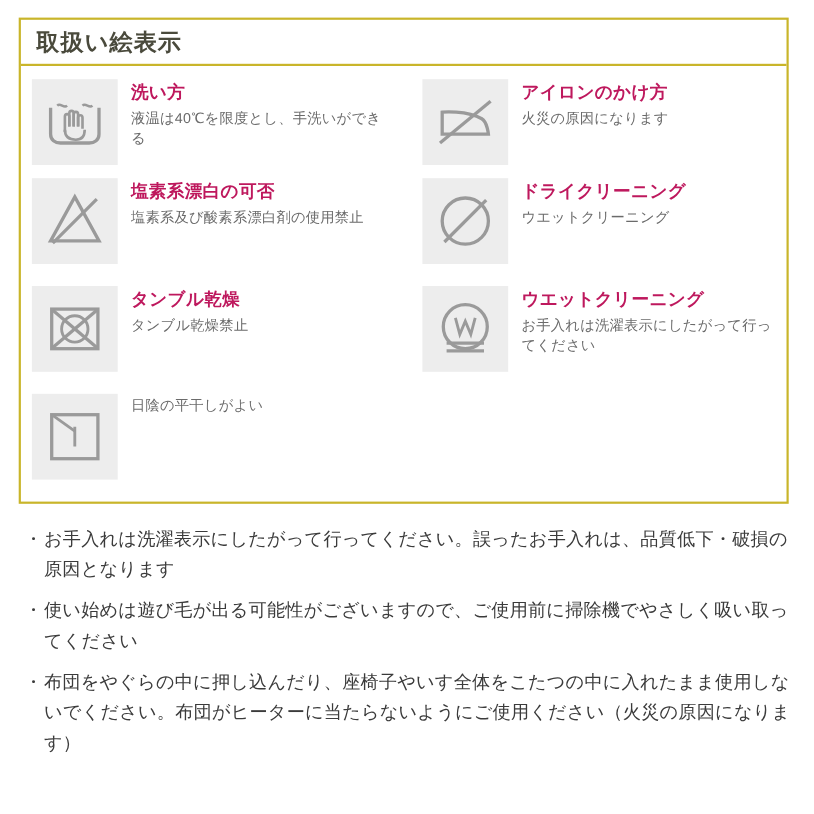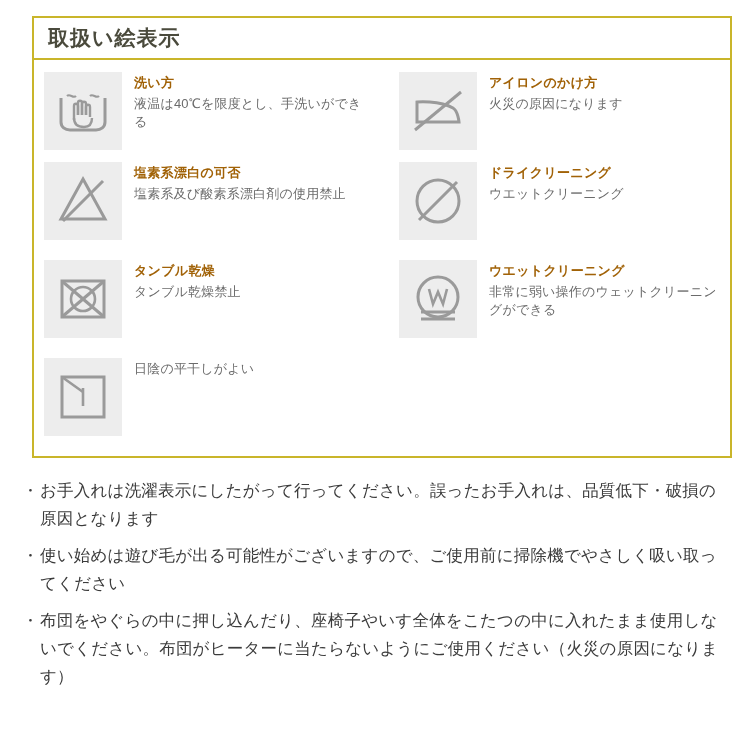--- a/index.html
+++ b/index.html
@@ -18,21 +18,21 @@
     position: relative;
     width: 740px;
     height: 740px;
     box-sizing: border-box;
     padding: 0;
   }
 
   
   .care-section {
     position: absolute;
-    left: 32px;
+    left: 17px;
     top: 16px;
     width: 700px;
     height: 442px;
     box-sizing: border-box;
     border: 2px solid #c9b52a;
     background: #ffffff;
   }
   .care-title-bar {
     height: 42px;
     box-sizing: border-box;
@@ -68,23 +68,23 @@
     background: #ededed;
     margin-right: 12px;
     display: flex;
     align-items: center;
     justify-content: center;
   }
   .care-text {
     padding-top: 2px;
   }
   .care-label {
-    font-size: 13px;
+    font-size: 16px;
     font-weight: bold;
-    color: #a16207;
+    color: #be185d;
     line-height: 1.35;
     margin-bottom: 3px;
     letter-spacing: 0.3px;
   }
   .care-desc {
     font-size: 13px;
     color: #6b6b6b;
     line-height: 1.45;
     letter-spacing: 0.2px;
     max-width: 240px;
@@ -215,21 +215,21 @@
         <div class="care-icon">
           <svg width="58" height="58" viewBox="0 0 58 58" aria-hidden="true">
             <circle cx="29" cy="27" r="20" fill="none" stroke="#9a9a9a" stroke-width="3"></circle>
             <path d="M20 19 L24 34 L29 22 L34 34 L38 19" fill="none" stroke="#9a9a9a" stroke-width="2.6"></path>
             <line x1="12" y1="42" x2="46" y2="42" stroke="#9a9a9a" stroke-width="3"></line>
             <line x1="12" y1="49" x2="46" y2="49" stroke="#9a9a9a" stroke-width="3"></line>
           </svg>
         </div>
         <div class="care-text">
           <div class="care-label">ウエットクリーニング</div>
-          <div class="care-desc wide">非常に弱い操作のウェットクリーニングができる</div>
+          <div class="care-desc wide">お手入れは洗濯表示にしたがって行ってください</div>
         </div>
       </div>
 
       <div class="care-item r4">
         <div class="care-icon">
           <svg width="58" height="58" viewBox="0 0 58 58" aria-hidden="true">
             <rect x="8" y="9" width="42" height="40" fill="none" stroke="#9a9a9a" stroke-width="3"></rect>
             <line x1="29" y1="20" x2="29" y2="38" stroke="#9a9a9a" stroke-width="2.6"></line>
             <line x1="8" y1="9" x2="29" y2="24" stroke="#9a9a9a" stroke-width="2.6"></line>
           </svg>

